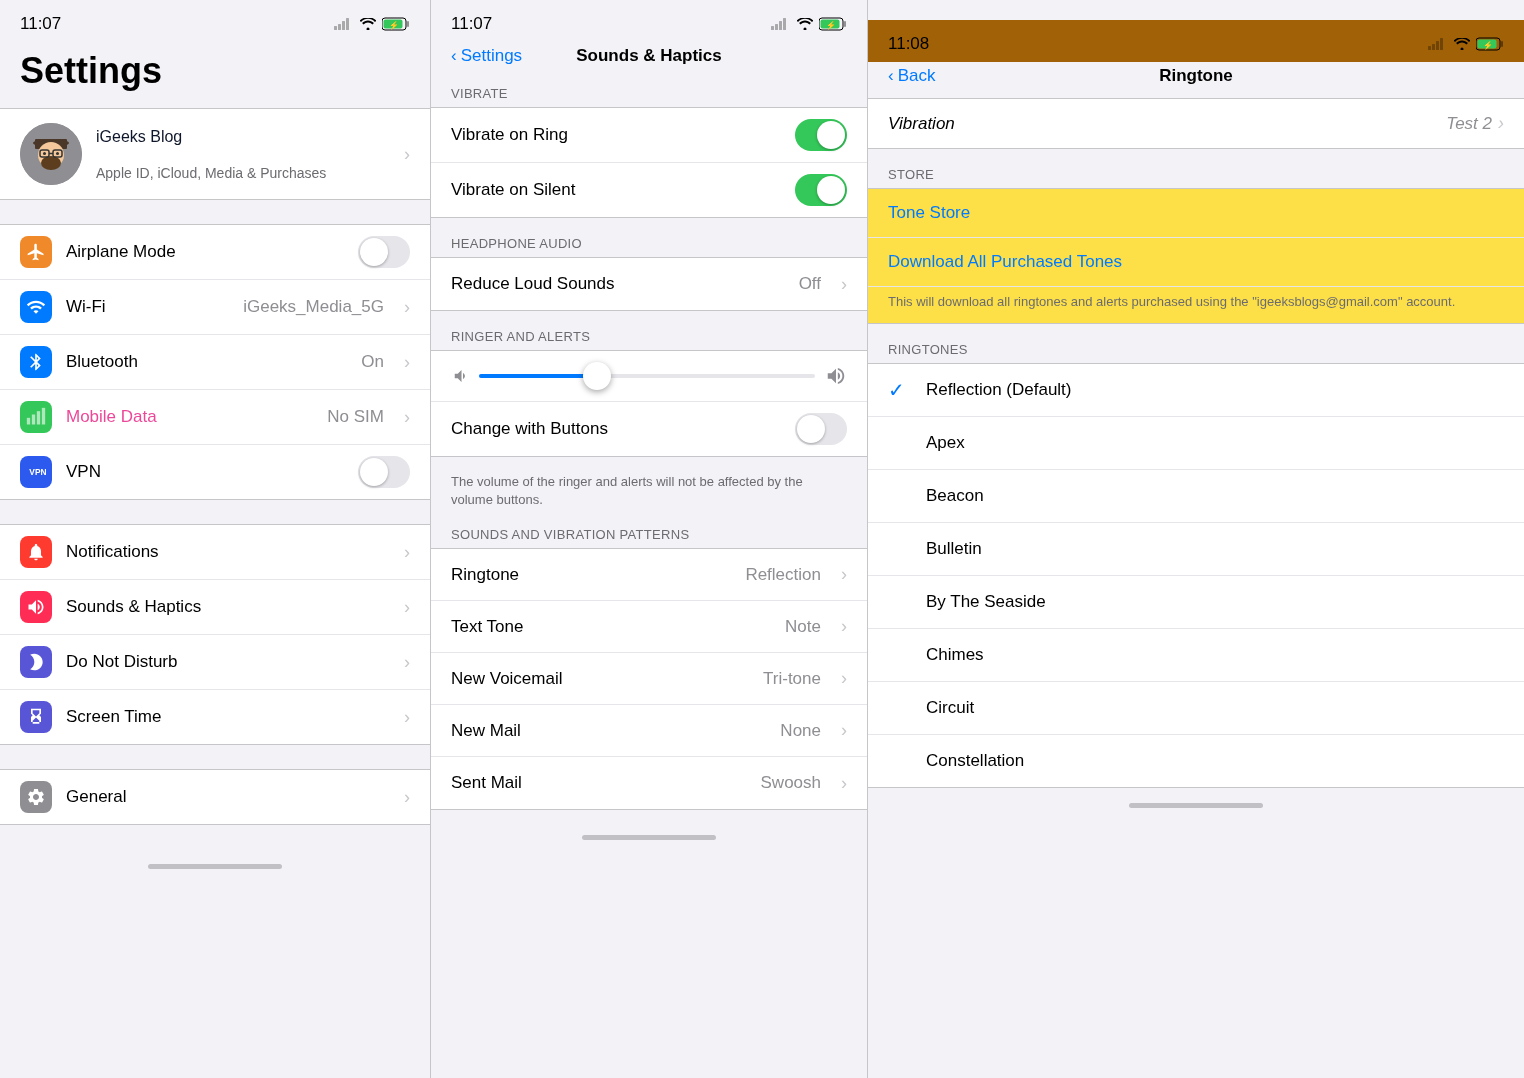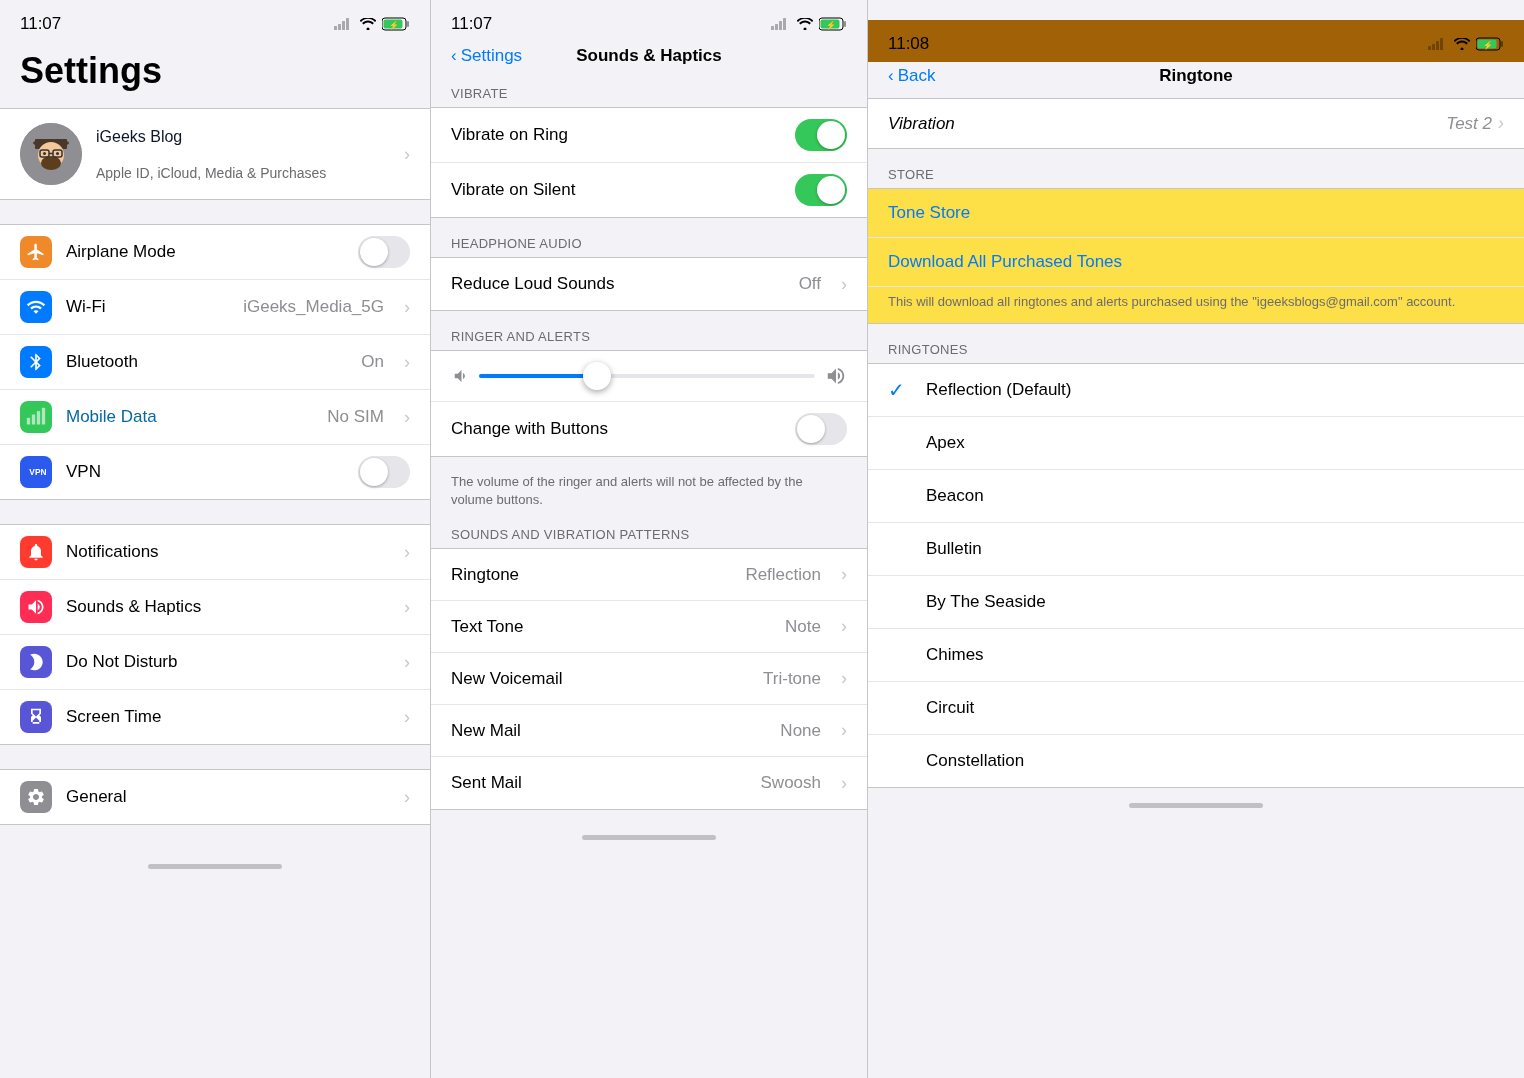--- a/index.html
+++ b/index.html
@@ -388,21 +388,21 @@
       </div>
       <div class="settings-row">
         <div class="icon-box" style="background:#34c759">
           <svg viewBox="0 0 24 24">
               <rect x="1" y="13" width="4" height="8" fill="rgba(255,255,255,0.6)"></rect>
               <rect x="7" y="9" width="4" height="12" fill="rgba(255,255,255,0.6)"></rect>
               <rect x="13" y="5" width="4" height="16" fill="rgba(255,255,255,0.6)"></rect>
               <rect x="19" y="1" width="4" height="20" fill="rgba(255,255,255,0.6)"></rect>
             </svg>
         </div>
-        <span class="row-label" style="color:#0369a1">Mobile Data</span>
+        <span class="row-label" style="color:#ec4899">Mobile Data</span>
         <span class="row-value">No SIM</span>
         <span class="chevron">›</span>
       </div>
       <div class="settings-row">
         <div class="icon-box" style="background:#2c5aee">
           <svg viewBox="0 0 24 24">
               <path d="M12 1C5.925 1 1 5.925 1 12s4.925 11 11 11 11-4.925 11-11S18.075 1 12 1zm-1 17.93V19h2v-.07c3.94-.491 7-3.858 7-7.93s-3.06-7.439-7-7.93V3h-2v.07C4.06 3.561 1 6.928 1 11s3.06 7.439 7 7.93z" fill="rgba(255,255,255,0)"></path>
               <text x="4" y="16" font-size="10" fill="#fff" font-weight="800">VPN</text>
             </svg>
         </div>

